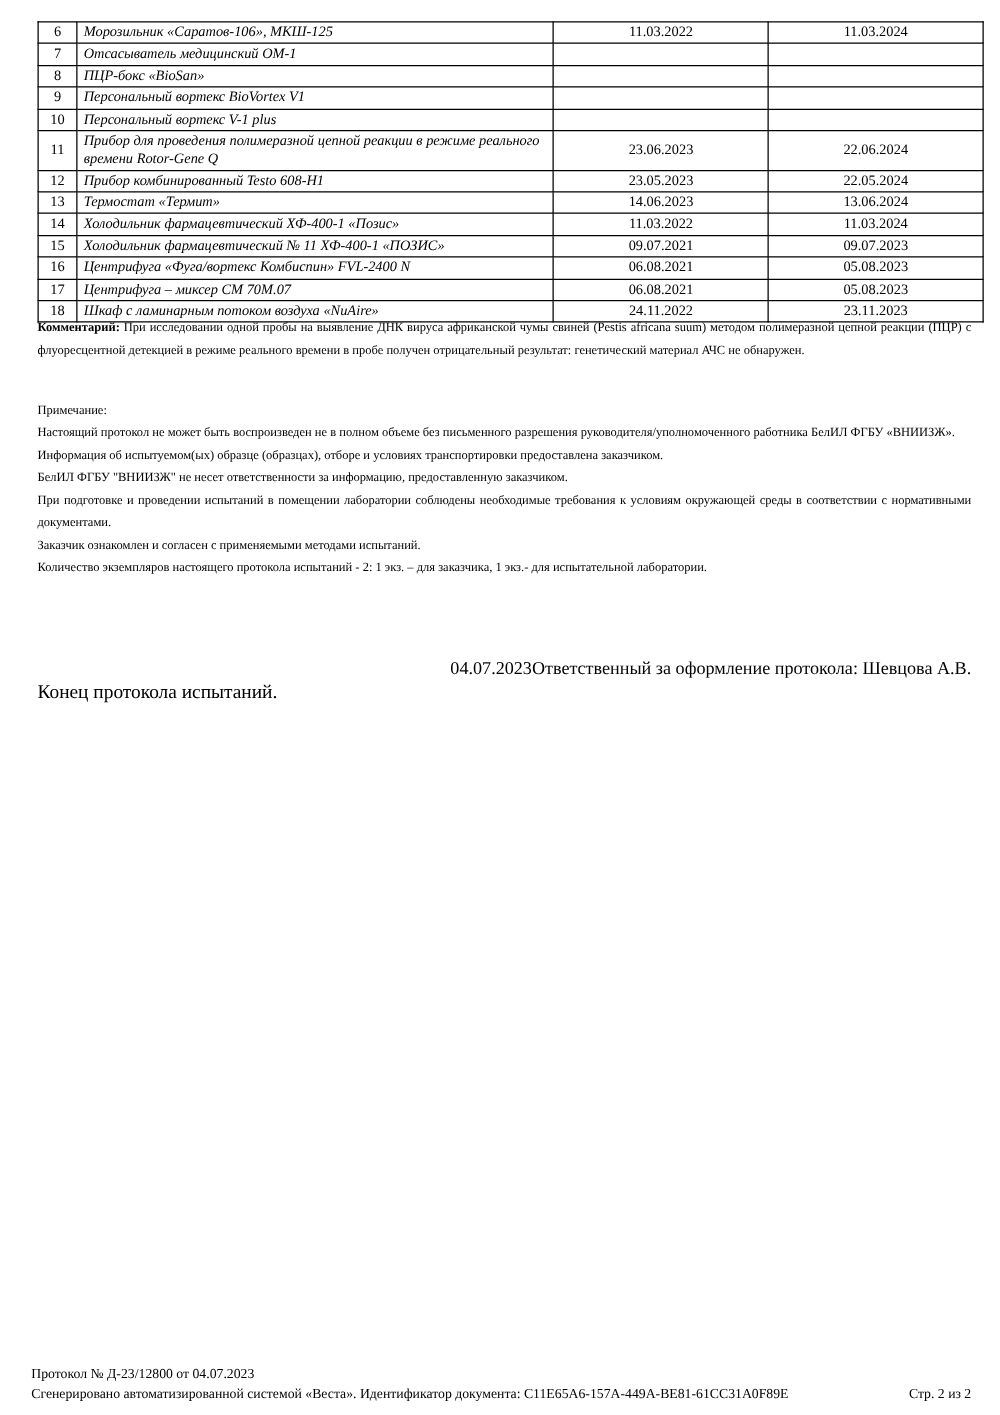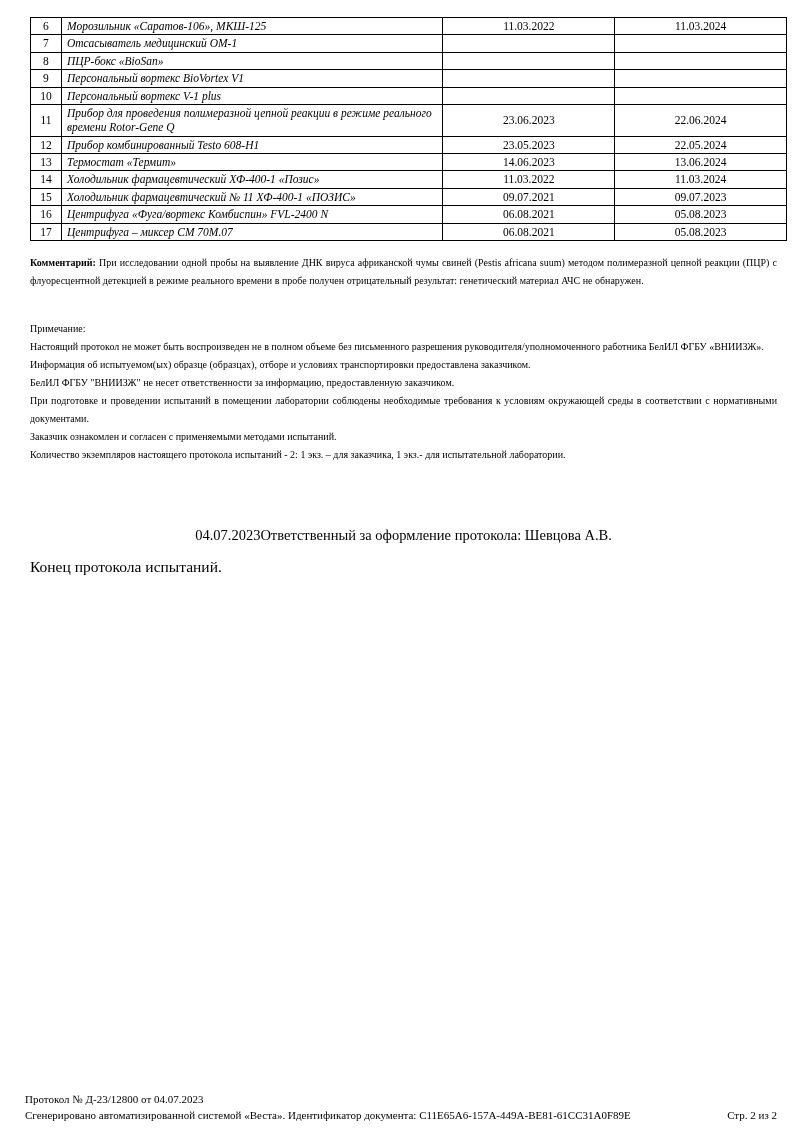--- a/index.html
+++ b/index.html
@@ -44,31 +44,30 @@
   .comment-block { top: 254px; text-align: justify; }
   .note-block    { top: 320px; text-align: justify; }
   .note-block p  { margin: 0; }
   .bold { font-weight: bold; }
   .signoff-row {
     position: absolute;
     top: 526px;
     left: 30px;
     width: 747px;
     display: flex;
-    justify-content: center;
+    justify-content: flex-end;
     font-size: 14.5px;
     line-height: 18px;
   }
   .end-line {
     position: absolute;
     top: 544px;
     left: 30px;
     font-size: 15.5px;
     line-height: 19px;
-    margin-top: 13px;
   }
   
   .footer {
     position: absolute;
     left: 25px;
     right: 23px;
     bottom: 9px;
     font-size: 11px;
     line-height: 16px;
   }
@@ -150,20 +149,26 @@
           <td class="col-num">16</td>
           <td class="col-name">Центрифуга «Фуга/вортекс Комбиспин» FVL-2400 N</td>
           <td class="col-date">06.08.2021</td>
           <td class="col-date">05.08.2023</td>
         </tr>
         <tr>
           <td class="col-num">17</td>
           <td class="col-name">Центрифуга – миксер СМ 70М.07</td>
           <td class="col-date">06.08.2021</td>
           <td class="col-date">05.08.2023</td>
+        </tr>
+        <tr>
+          <td class="col-num">18</td>
+          <td class="col-name">Шкаф с ламинарным потоком воздуха «NuAire»</td>
+          <td class="col-date">24.11.2022</td>
+          <td class="col-date">23.11.2023</td>
         </tr>
       </tbody>
   </table>
 
   <p class="textblock comment-block"><b>Комментарий:</b><span> При исследовании одной пробы на выявление ДНК вируса африканской чумы свиней (Pestis africana suum) методом полимеразной цепной реакции (ПЦР) с флуоресцентной детекцией в режиме реального времени в пробе получен отрицательный результат: генетический материал АЧС не обнаружен.</span></p>
 
   <div class="textblock note-block">
     <p>Примечание:</p>
     <div>
         <p>Настоящий протокол не может быть воспроизведен не в полном объеме без письменного разрешения руководителя/уполномоченного работника БелИЛ ФГБУ «ВНИИЗЖ».</p>

